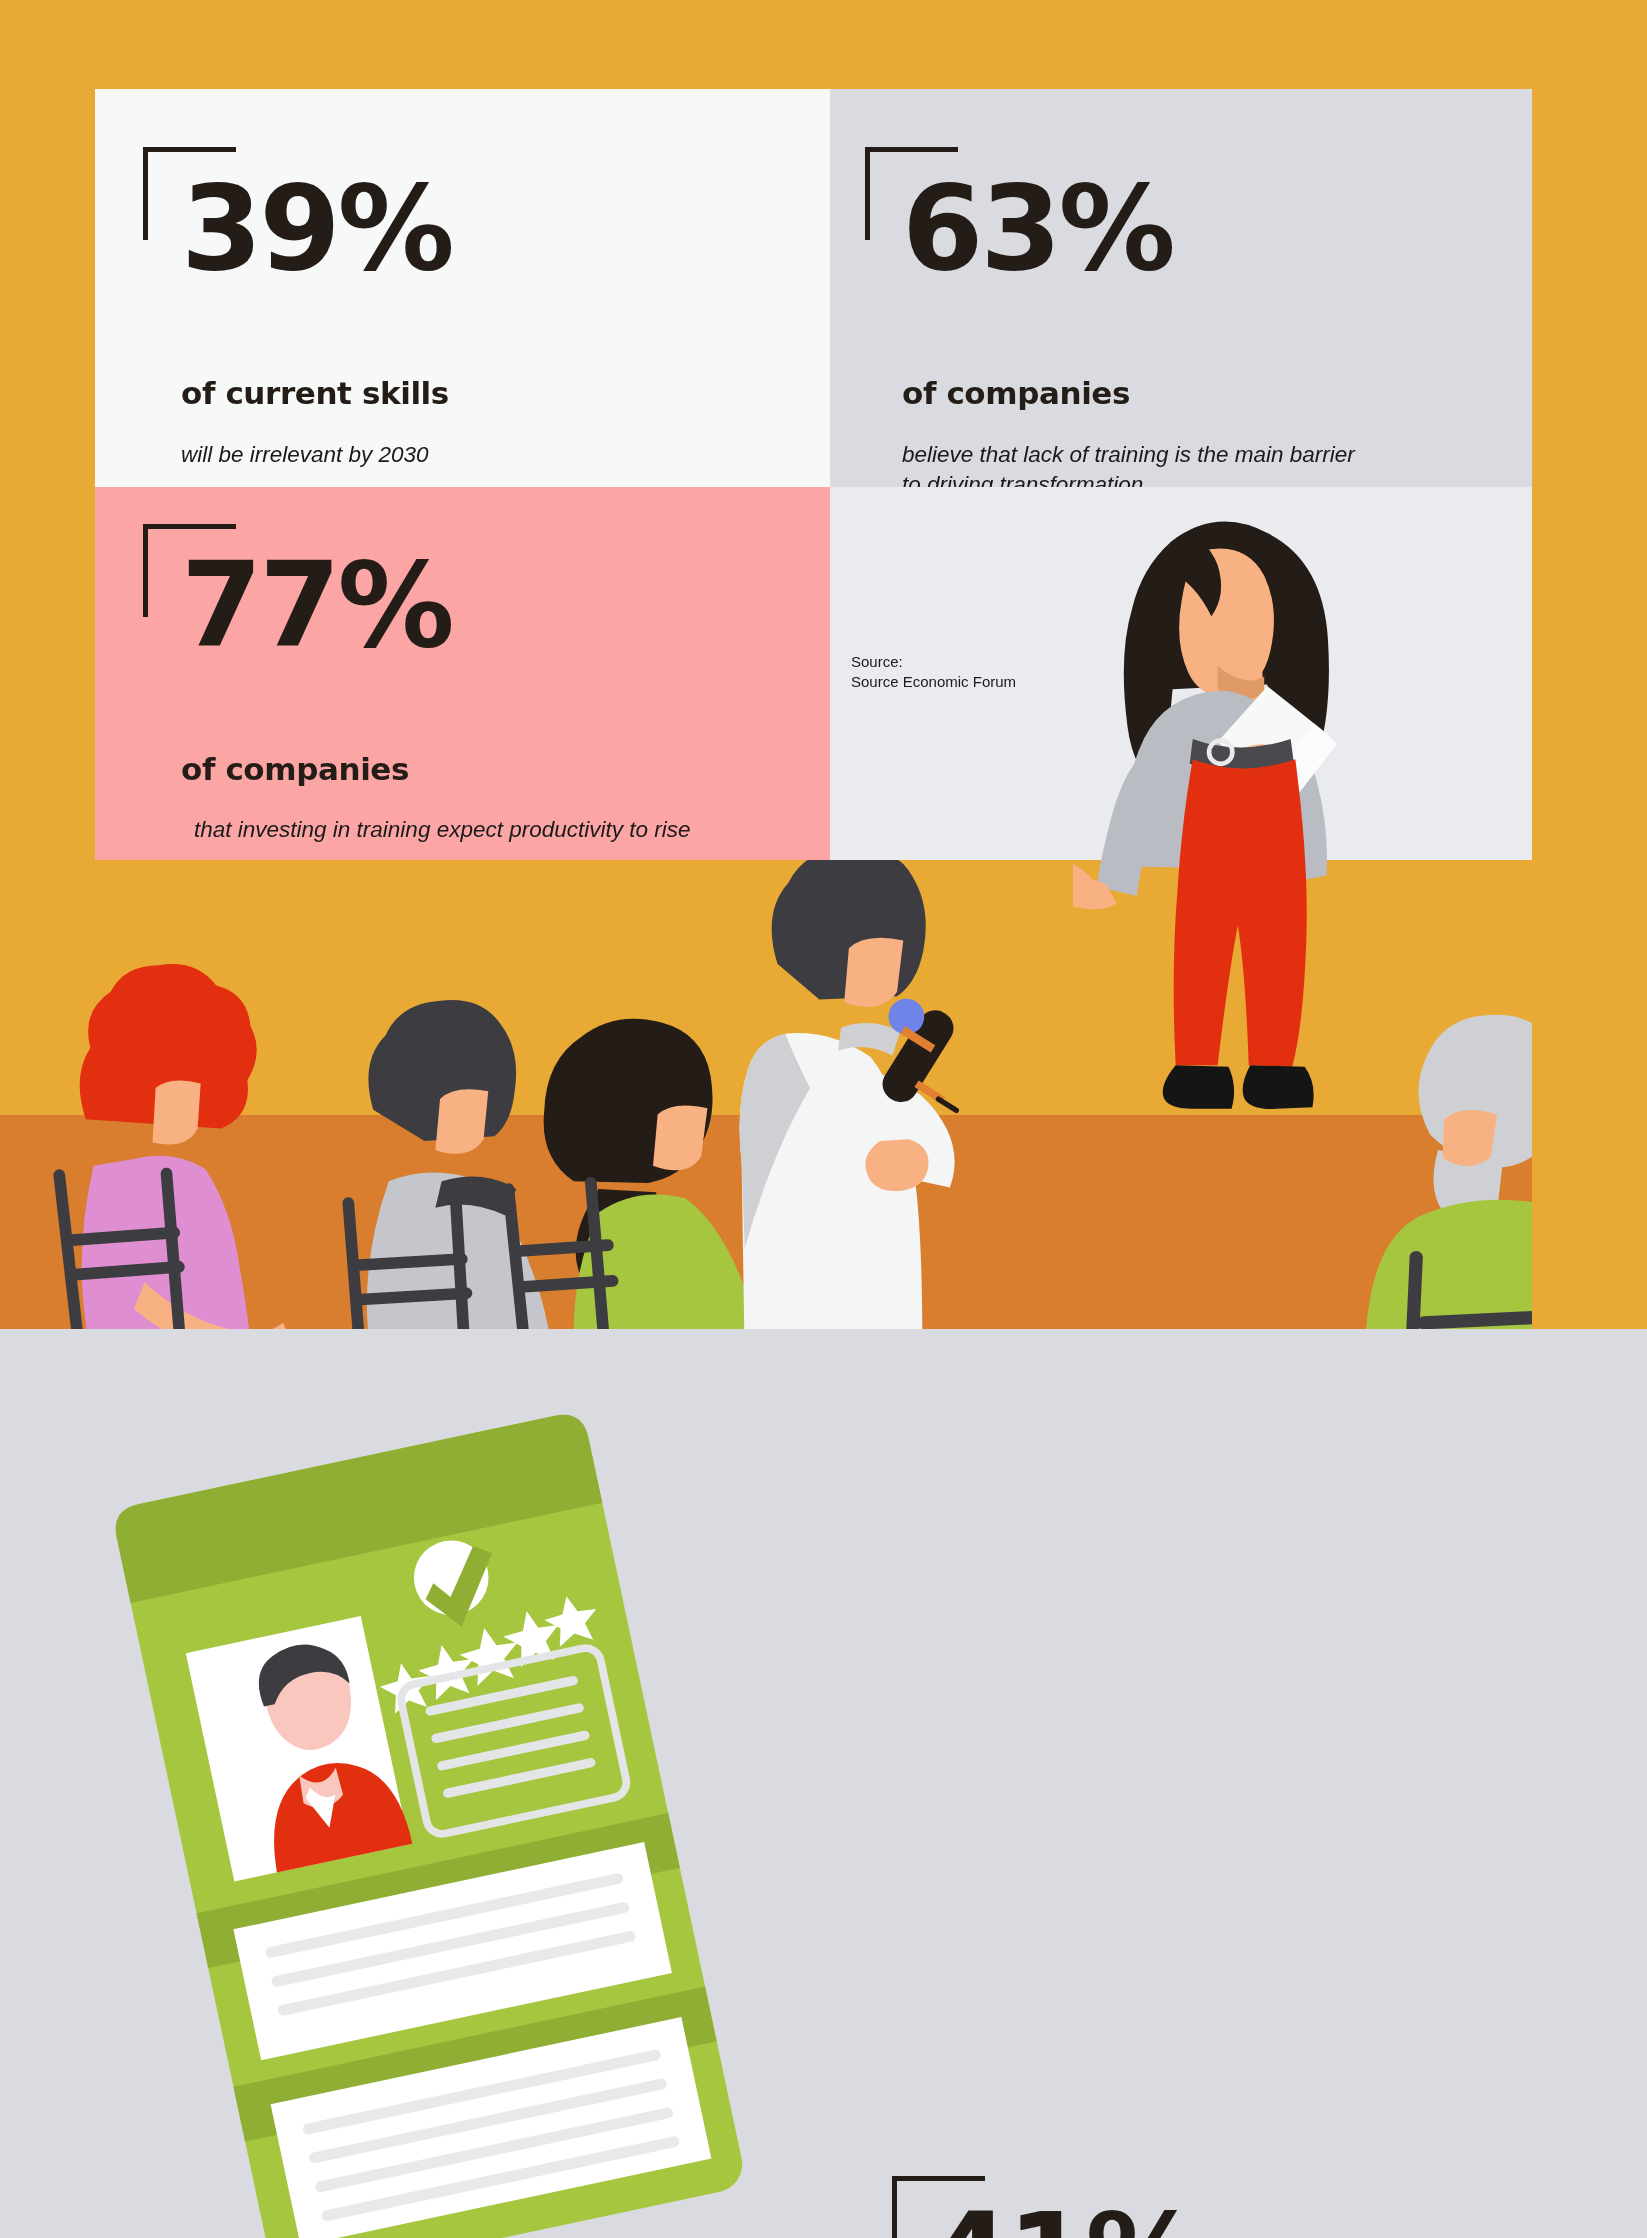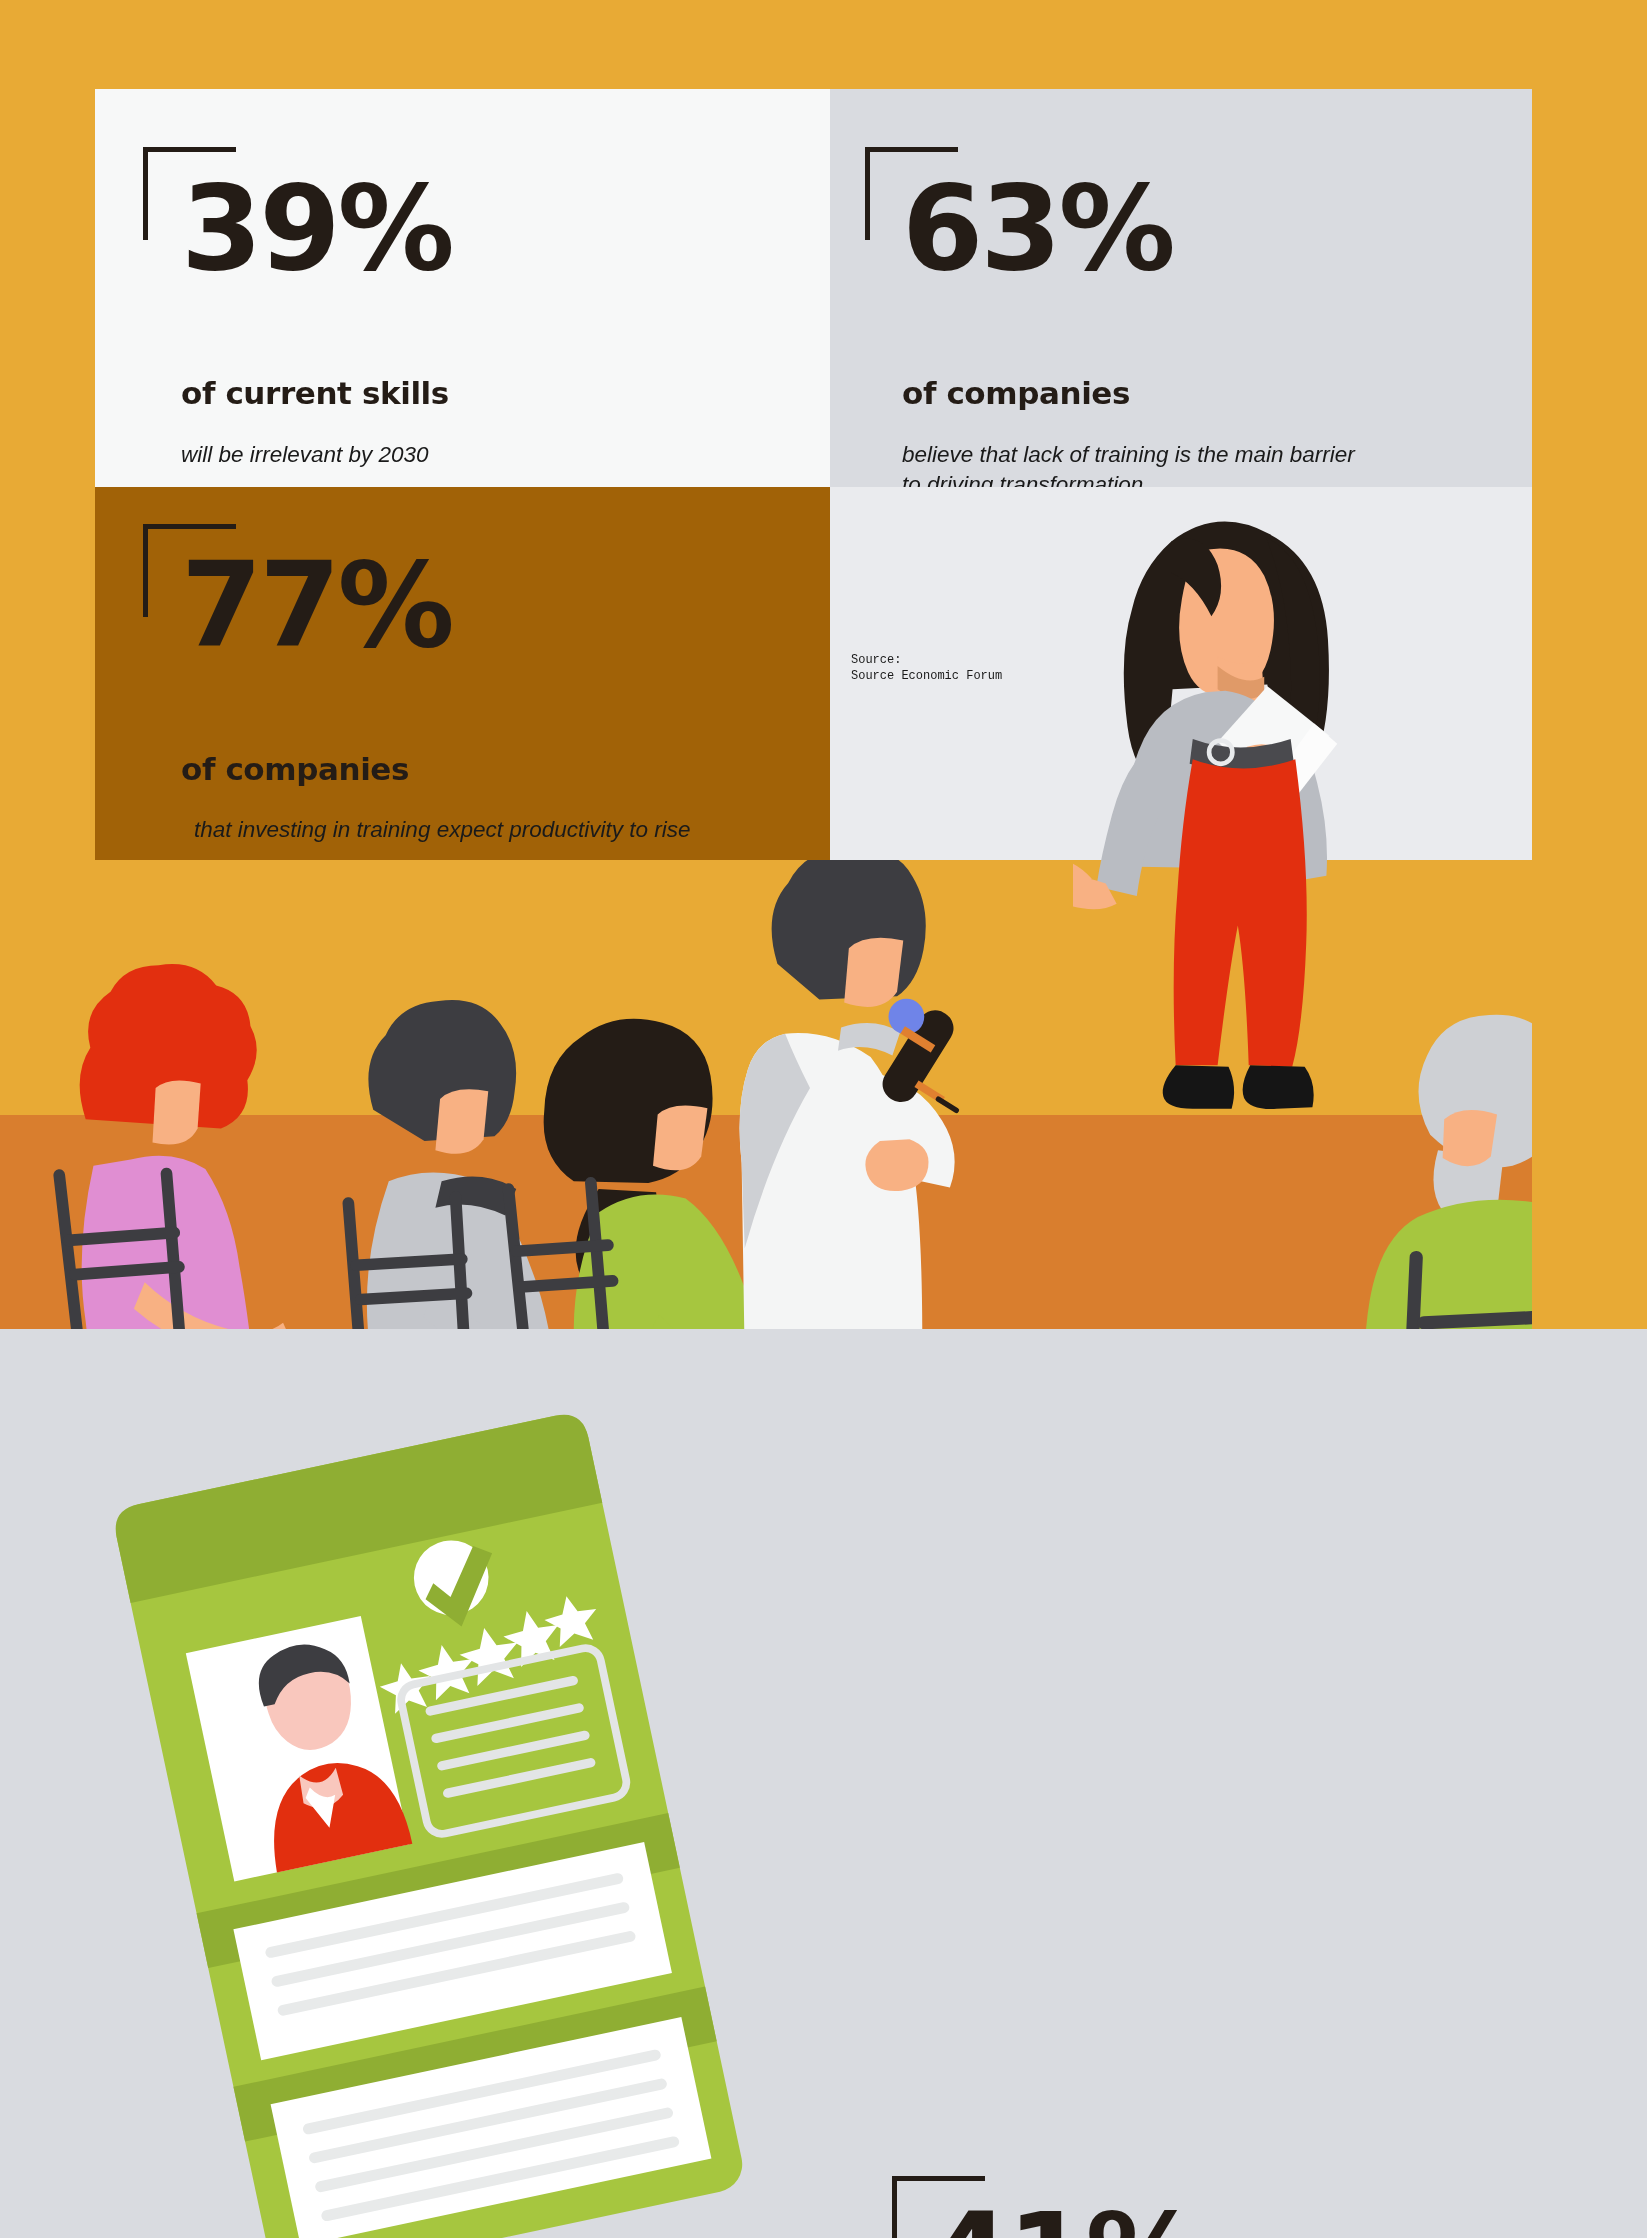--- a/index.html
+++ b/index.html
@@ -17,44 +17,44 @@
   #floor { position:absolute; left:0; top:1115px; width:1648px; height:214px; background:#d97e2e; }
 
   
   #stat-grid {
     position:absolute; left:95px; top:89px; width:1474px; height:771px;
     display:grid; grid-template-columns:735px 738px; grid-template-rows:398px 373px;
   }
   .panel { position:relative; overflow:hidden; }
   .p-39 { background:#f7f8f8; }
   .p-63 { background:#d9dbe0; }
-  .p-77 { background:#a16207; }
+  .p-77 { background:#fca5a5; }
   .p-img{ background:#eaebee; }
 
   .bracket { position:absolute; width:93px; height:93px; border-top:5.4px solid #241c16; border-left:5.4px solid #241c16; }
 
   .big-num {
     font-family:"DejaVu Sans", sans-serif;
     font-weight:700; color:#241c16;
     font-size:117px; line-height:0.92; letter-spacing:-3.1px;
   }
   .sub-head {
     font-family:"DejaVu Sans", sans-serif;
     font-weight:700; color:#241c16;
     font-size:31px; line-height:1.05; letter-spacing:-0.4px;
   }
   .body-txt {
     font-family:"Liberation Sans", sans-serif;
     font-weight:400; color:#1a1a1a;
     font-size:22.5px; line-height:1.32;font-style:italic;
   }
   .src-txt {
-    font-family:Liberation Mono, monospace;
+    font-family:Liberation Sans, sans-serif;
     font-weight:400; color:#1a1a1a;
-    font-size:12px; line-height:1.35;
+    font-size:15px; line-height:1.35;
   }
 
   
   .p-39 .bracket { left:48px; top:58px; }
   .p-39 .big-num { position:absolute; left:86px; top:86px; }
   .p-39 .sub-head { position:absolute; left:86px; top:288px; }
   .p-39 .body-txt { position:absolute; left:86px; top:351px; }
 
   .p-63 .bracket { left:35px; top:58px; }
   .p-63 .big-num { position:absolute; left:72px; top:86px; }

